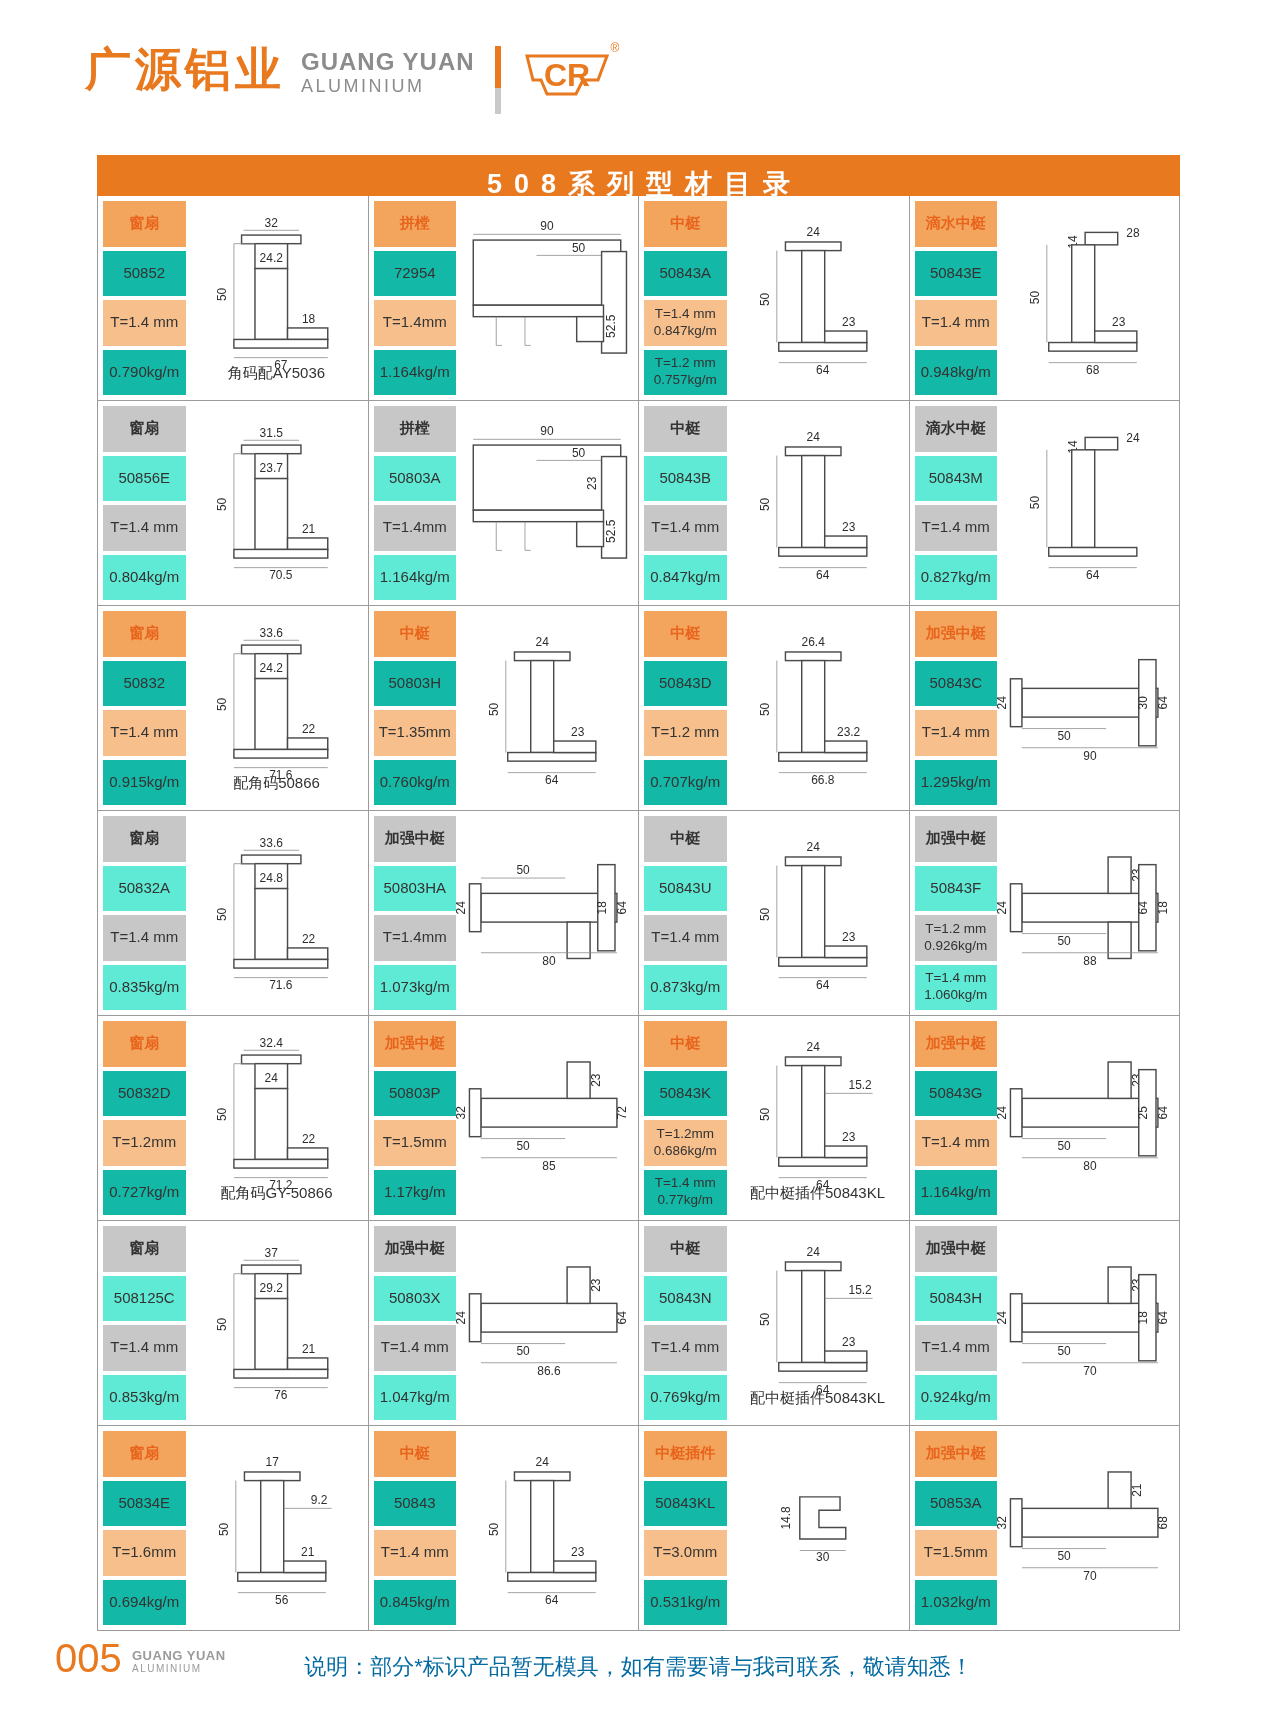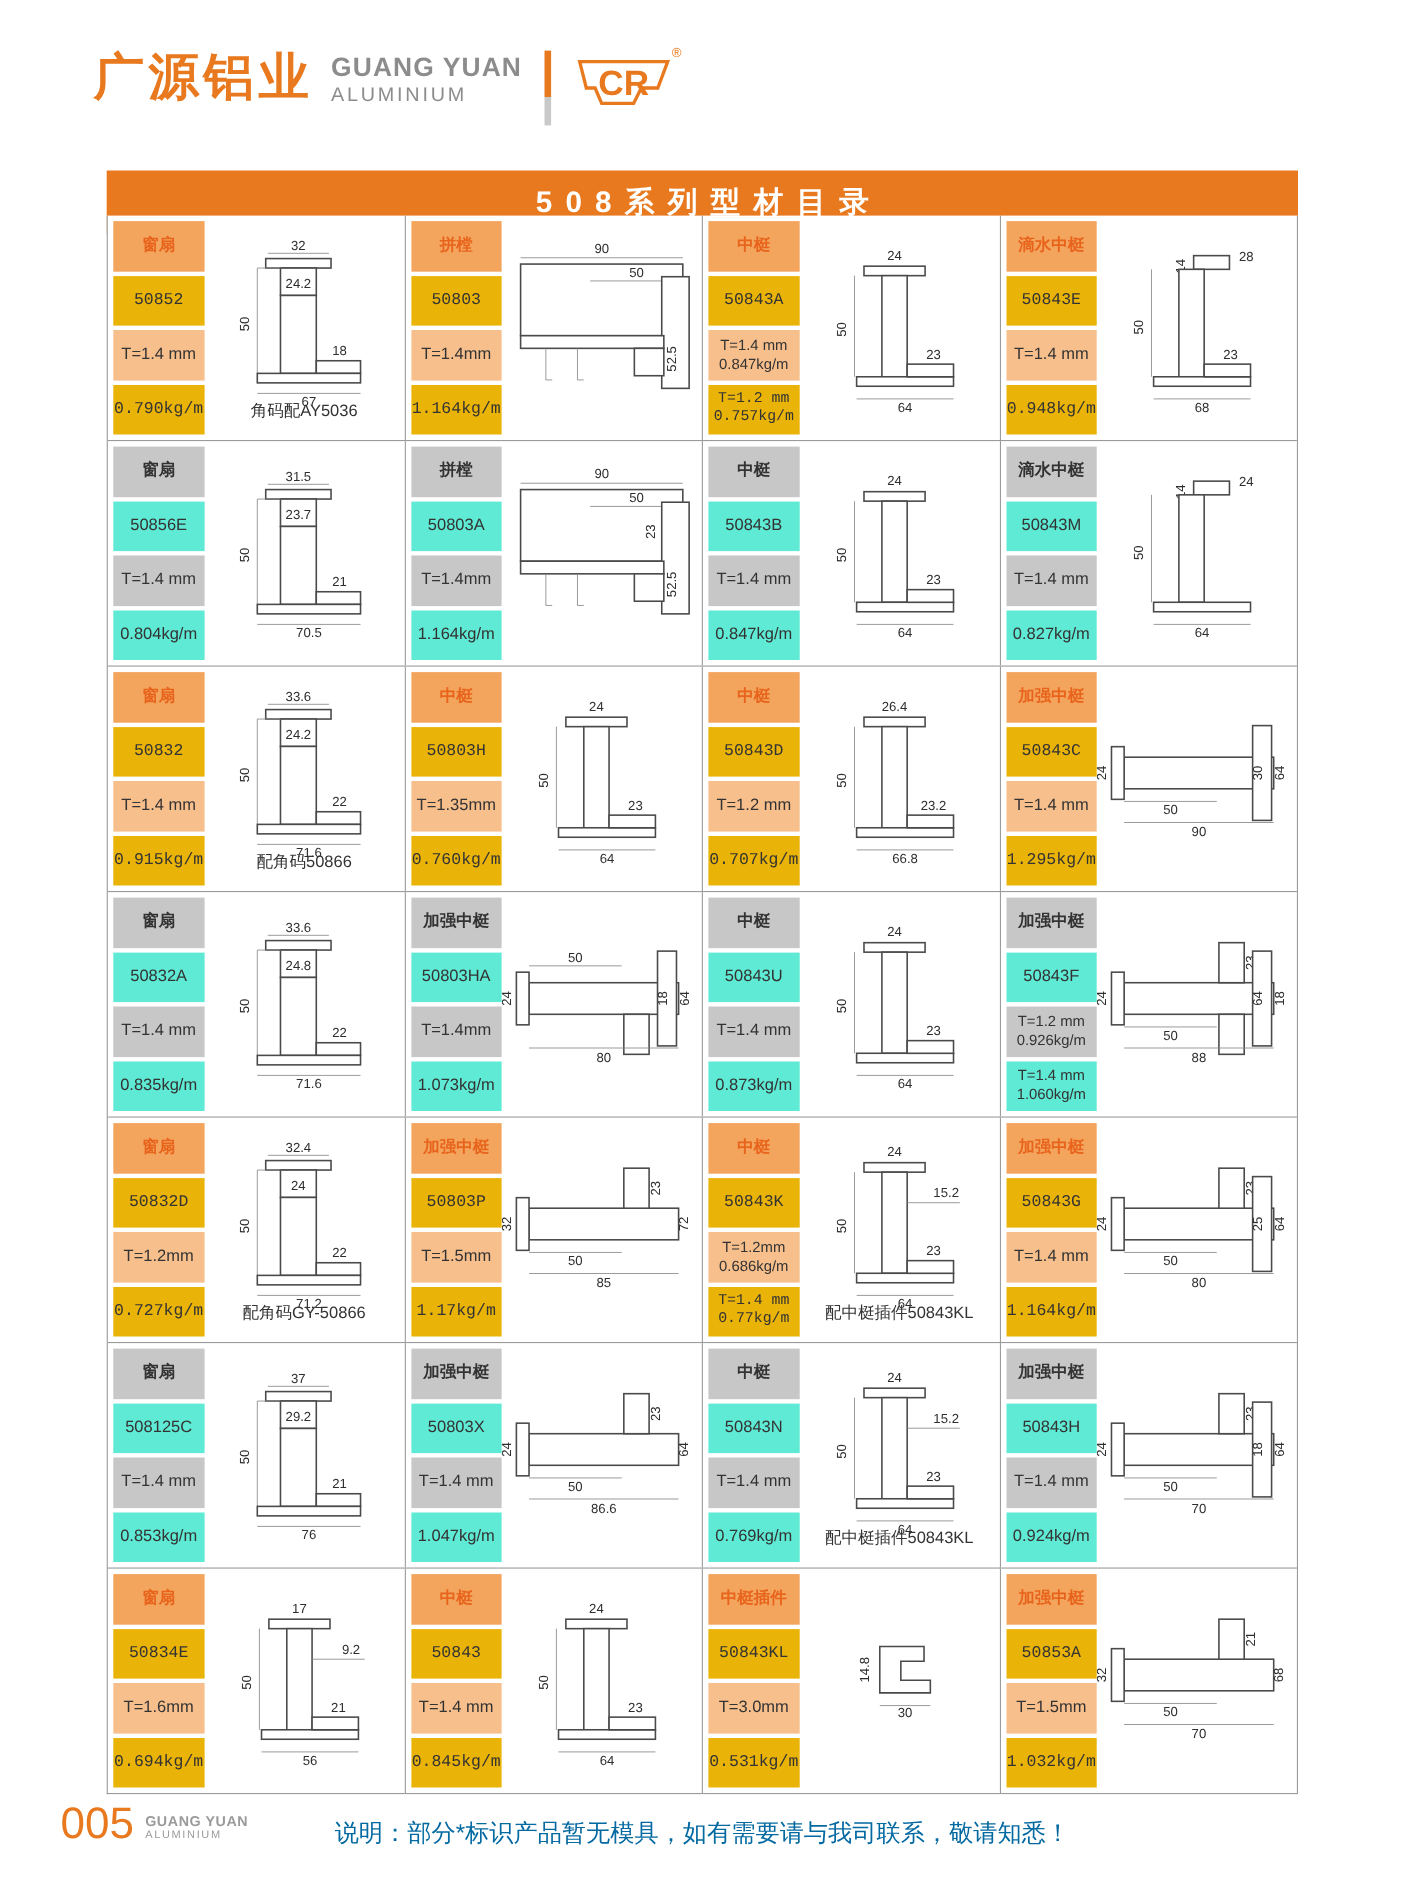--- a/index.html
+++ b/index.html
@@ -27,21 +27,21 @@
   .row{display:flex;height:204px;border-bottom:1px solid #9b9b9b;justify-content:center;}
   .row:last-child{border-bottom:none;}
   .group{flex:1;display:flex;border-right:1px solid #9b9b9b;min-width:0;}
   .group:last-child{border-right:none;}
   .info{width:90px;display:flex;flex-direction:column;gap:4px;padding:5px 0 5px 5px;box-sizing:border-box;}
   .cell{flex:1;display:flex;flex-direction:column;align-items:center;justify-content:center;
         font-size:15px;color:#333;text-align:center;line-height:1.25;}
   .cell.cat{font-weight:bold;}
   .cell.dual{font-size:13.5px;}
   .orange .bg1{background:#F3A55E;}
-  .orange .bg2{background:#eab308;font-family:Liberation Mono, monospace;}
+  .orange .bg2{background:#14b8a6;}
   .orange .bg3{background:#F7BF8C;}
   .orange .cat{color:#E8641C;}
   .gray .bg1{background:#C7C7C7;}
   .gray .bg2{background:#5eead4;}
   .gray .bg3{background:#C7C7C7;}
   .gray .cat{color:#333;}
   .draw{flex:1;position:relative;display:flex;flex-direction:column;align-items:center;justify-content:center;}
   .draw svg{display:block;}
   .draw svg text{font-family:"Liberation Sans","DejaVu Sans",sans-serif;}
   .note{font-size:15px;color:#333;margin-top:-8px;white-space:nowrap;}
@@ -101,21 +101,21 @@
               <rect x="50" y="131" width="98" height="9" fill="#fff" stroke="#4a4a4a" stroke-width="1.5"></rect>
               <line x1="50" y1="150" x2="148" y2="150" stroke="#888" stroke-width="0.8"></line>
               <text x="99" y="162" font-size="12.5" fill="#2e2e2e" text-anchor="middle">67</text>
             </svg>
             <div class="note">角码配AY5036</div>
           </div>
         </div>
         <div class="group">
           <div class="info">
             <div class="cell bg1 cat">拼樘</div>
-            <div class="cell bg2">50803</div>
+            <div class="cell bg2">72954</div>
             <div class="cell bg3">T=1.4mm</div>
             <div class="cell bg2">1.164kg/m</div>
           </div>
           <div class="draw">
             <svg width="182" height="158" viewBox="0 0 190 165">
               <line x1="18" y1="16" x2="172" y2="16" stroke="#888" stroke-width="0.8"></line>
               <text x="95" y="11" font-size="12.5" fill="#2e2e2e" text-anchor="middle">90</text>
               <rect x="18" y="22" width="154" height="68" fill="#fff" stroke="#4a4a4a" stroke-width="1.5"></rect>
               <line x1="84" y1="38" x2="172" y2="38" stroke="#888" stroke-width="0.8"></line>
               <text x="128" y="34" font-size="12.5" fill="#2e2e2e" text-anchor="middle">50</text>

